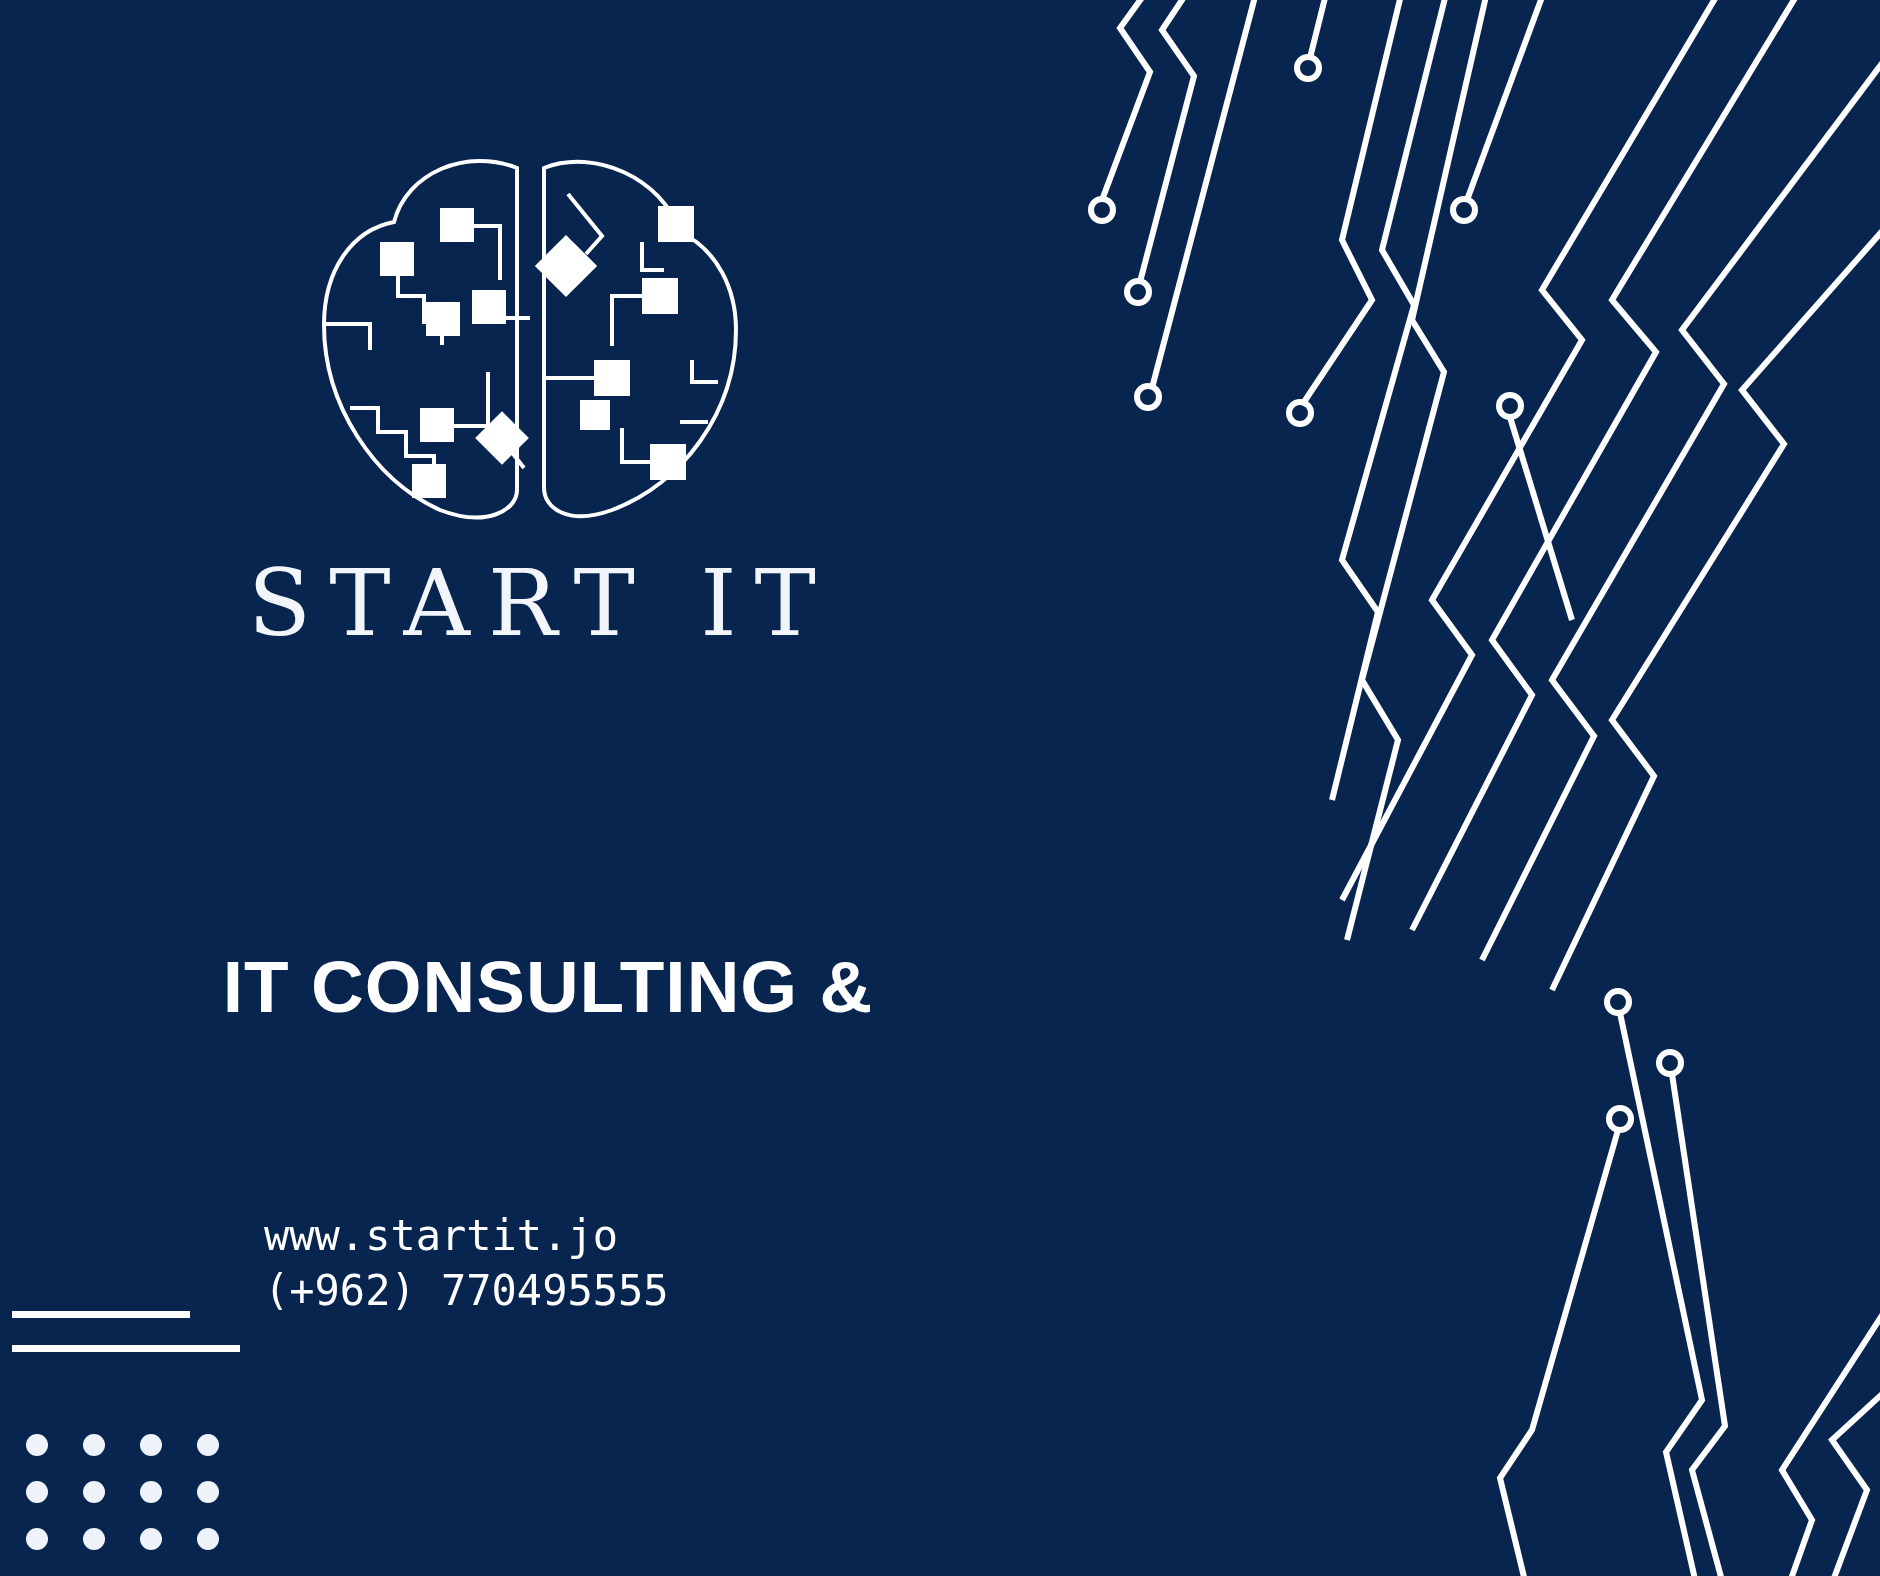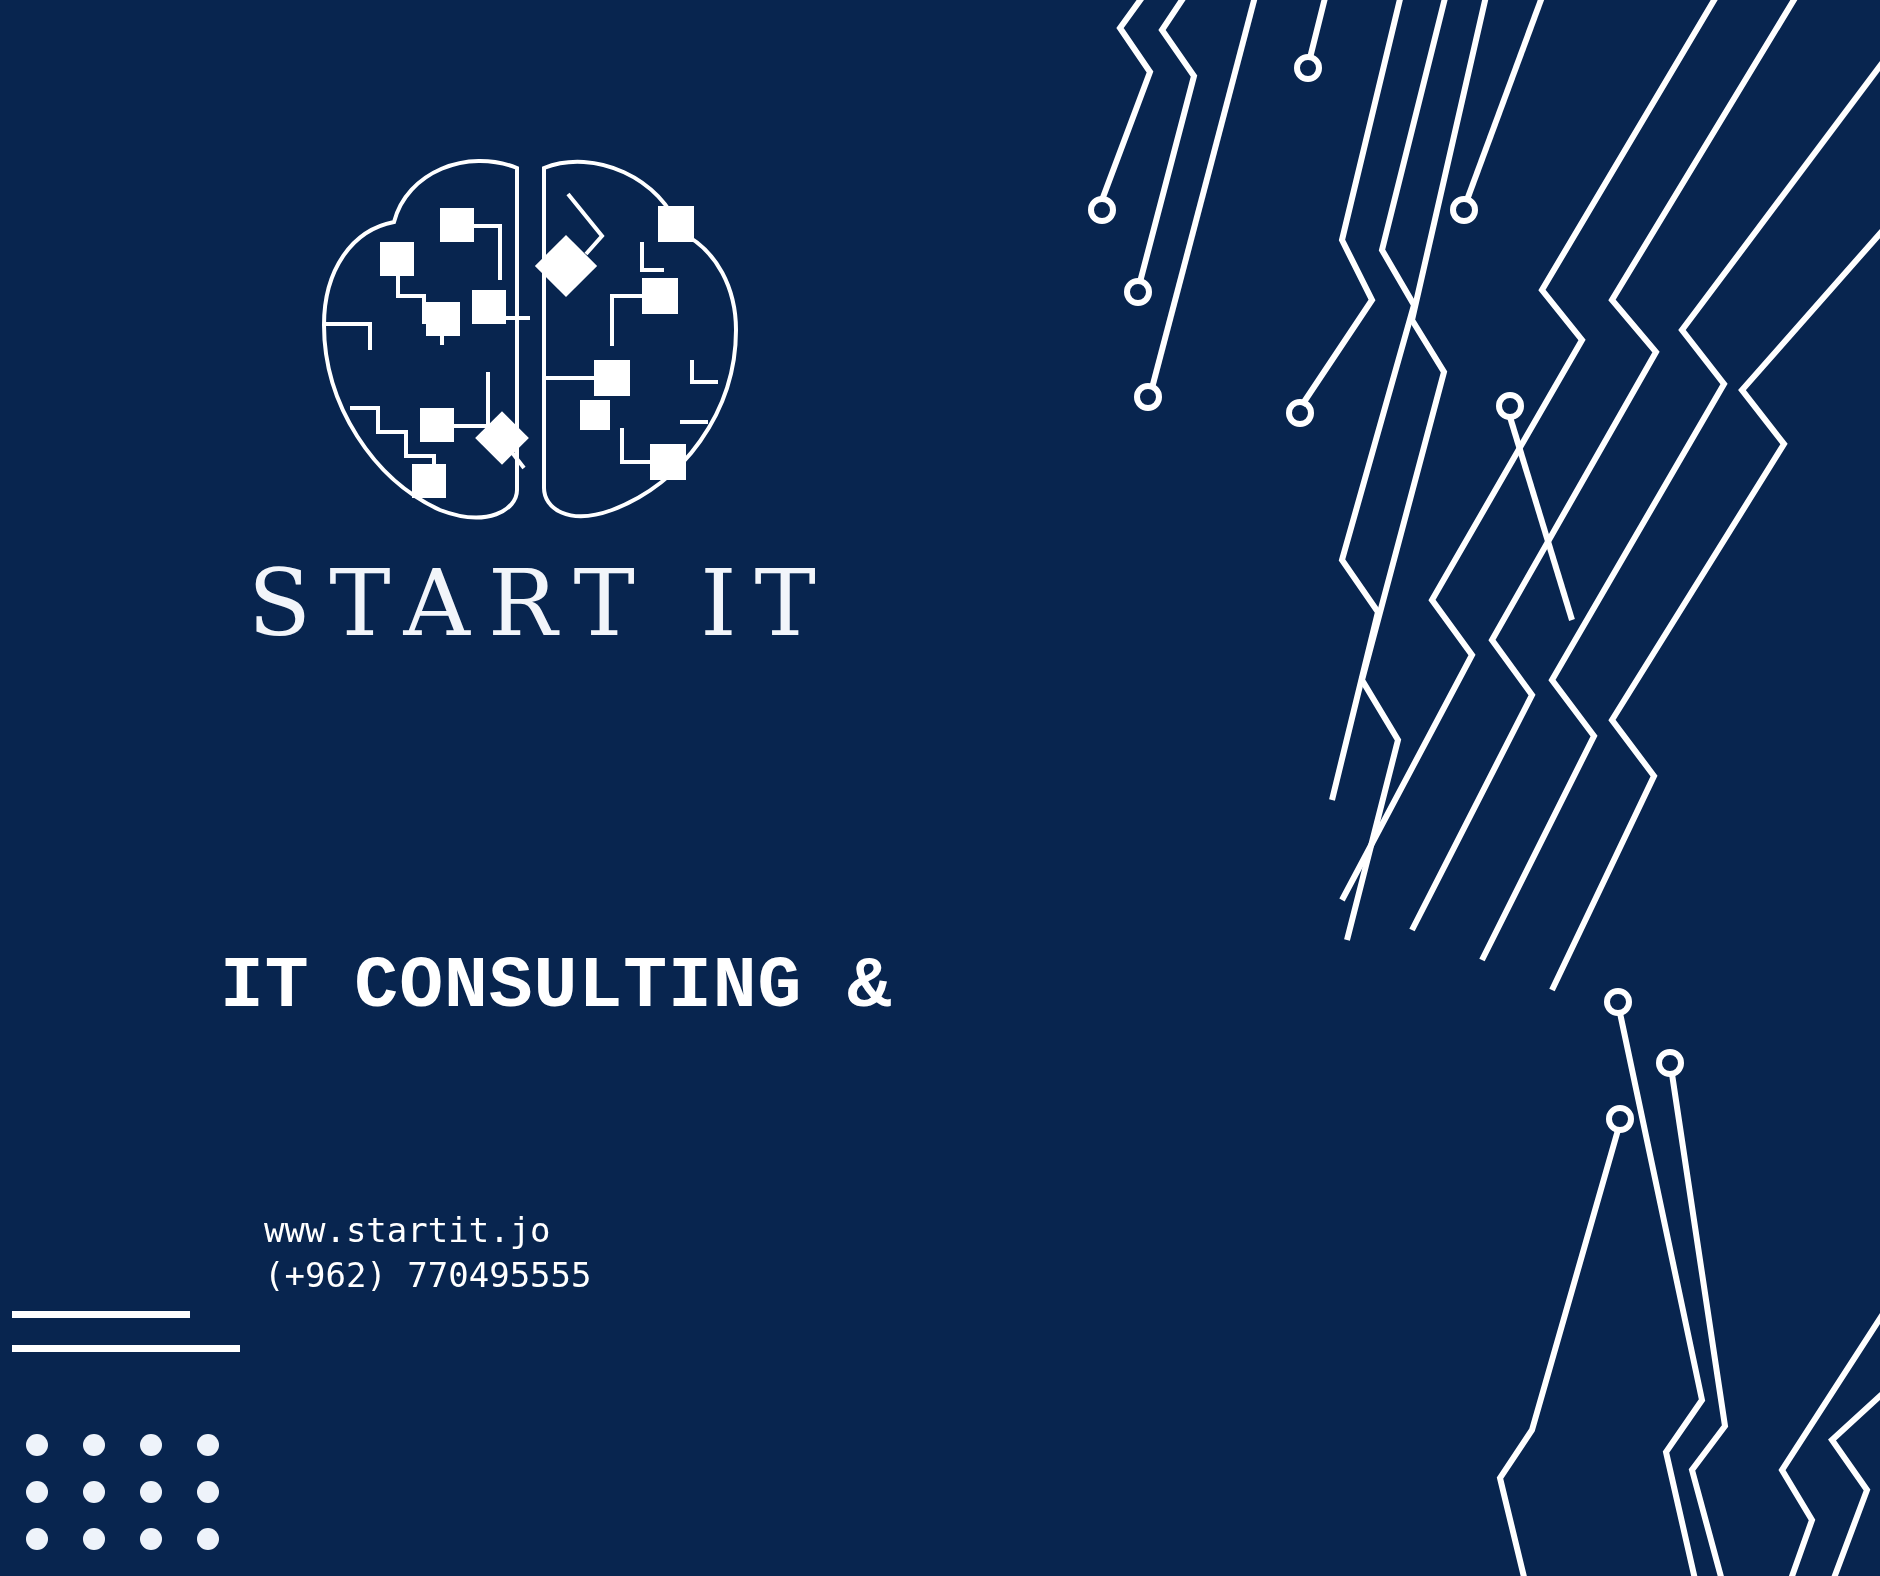--- a/index.html
+++ b/index.html
@@ -48,41 +48,41 @@
     font-size: 92px;
     letter-spacing: 18px;
     text-indent: 18px;
     line-height: 1.05;
     white-space: nowrap;
   }
 
   
   #headline {
     position: absolute;
-    left: 24px;
+    left: 16px;
     top: 945px;
     width: 1040px;
     text-align: center;
     color: #ffffff;
-    font-family: Liberation Mono, monospace;
+    font-family: Liberation Sans, sans-serif;
     font-weight: bold;
     font-size: 73px;
     line-height: 1.16;
     letter-spacing: 1px;
   }
   #headline .line { display: block; white-space: nowrap; }
 
   
   #contact-block {
     position: absolute;
     left: 252px;
     top: 1208px;
     color: #ffffff;
     font-family: "DejaVu Sans Mono", monospace;
-    font-size: 34px;
+    font-size: 42px;
     line-height: 1.32;
     letter-spacing: 0px;
   }
   #contact-block .contact-line { display: block; white-space: nowrap; }
 
   
   .bar {
     position: absolute;
     left: 0;
     background: #ffffff;

